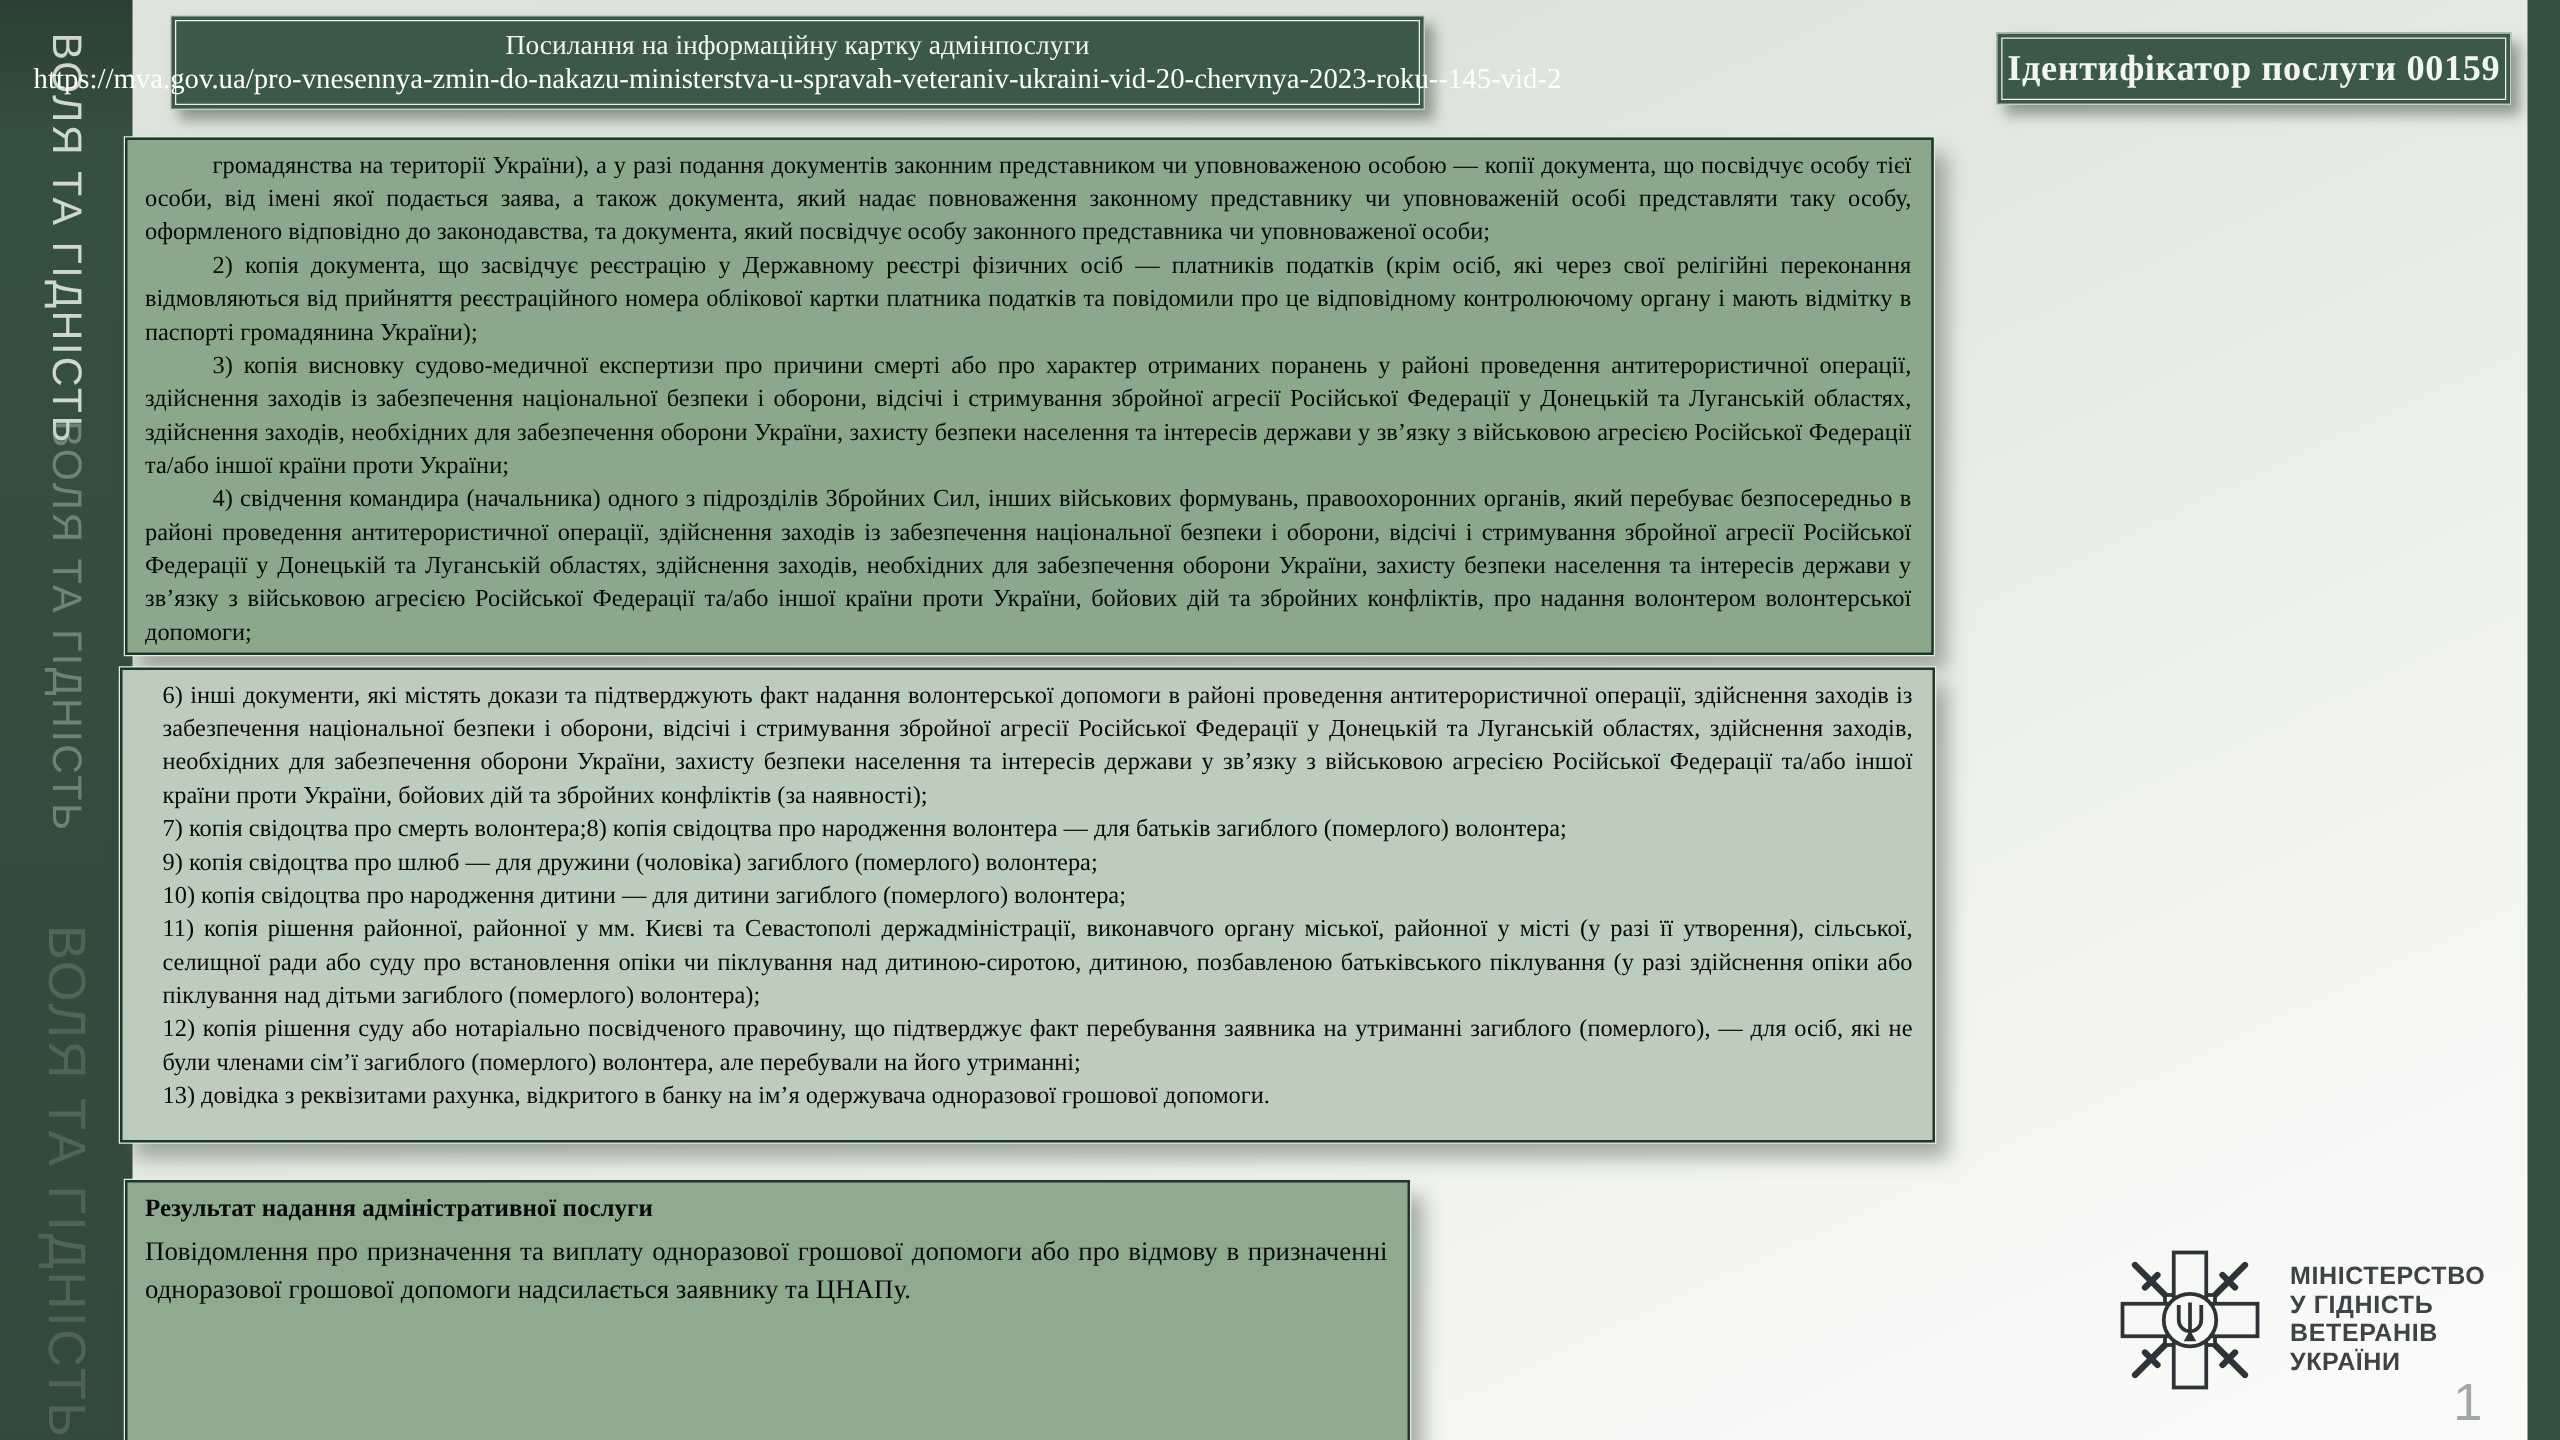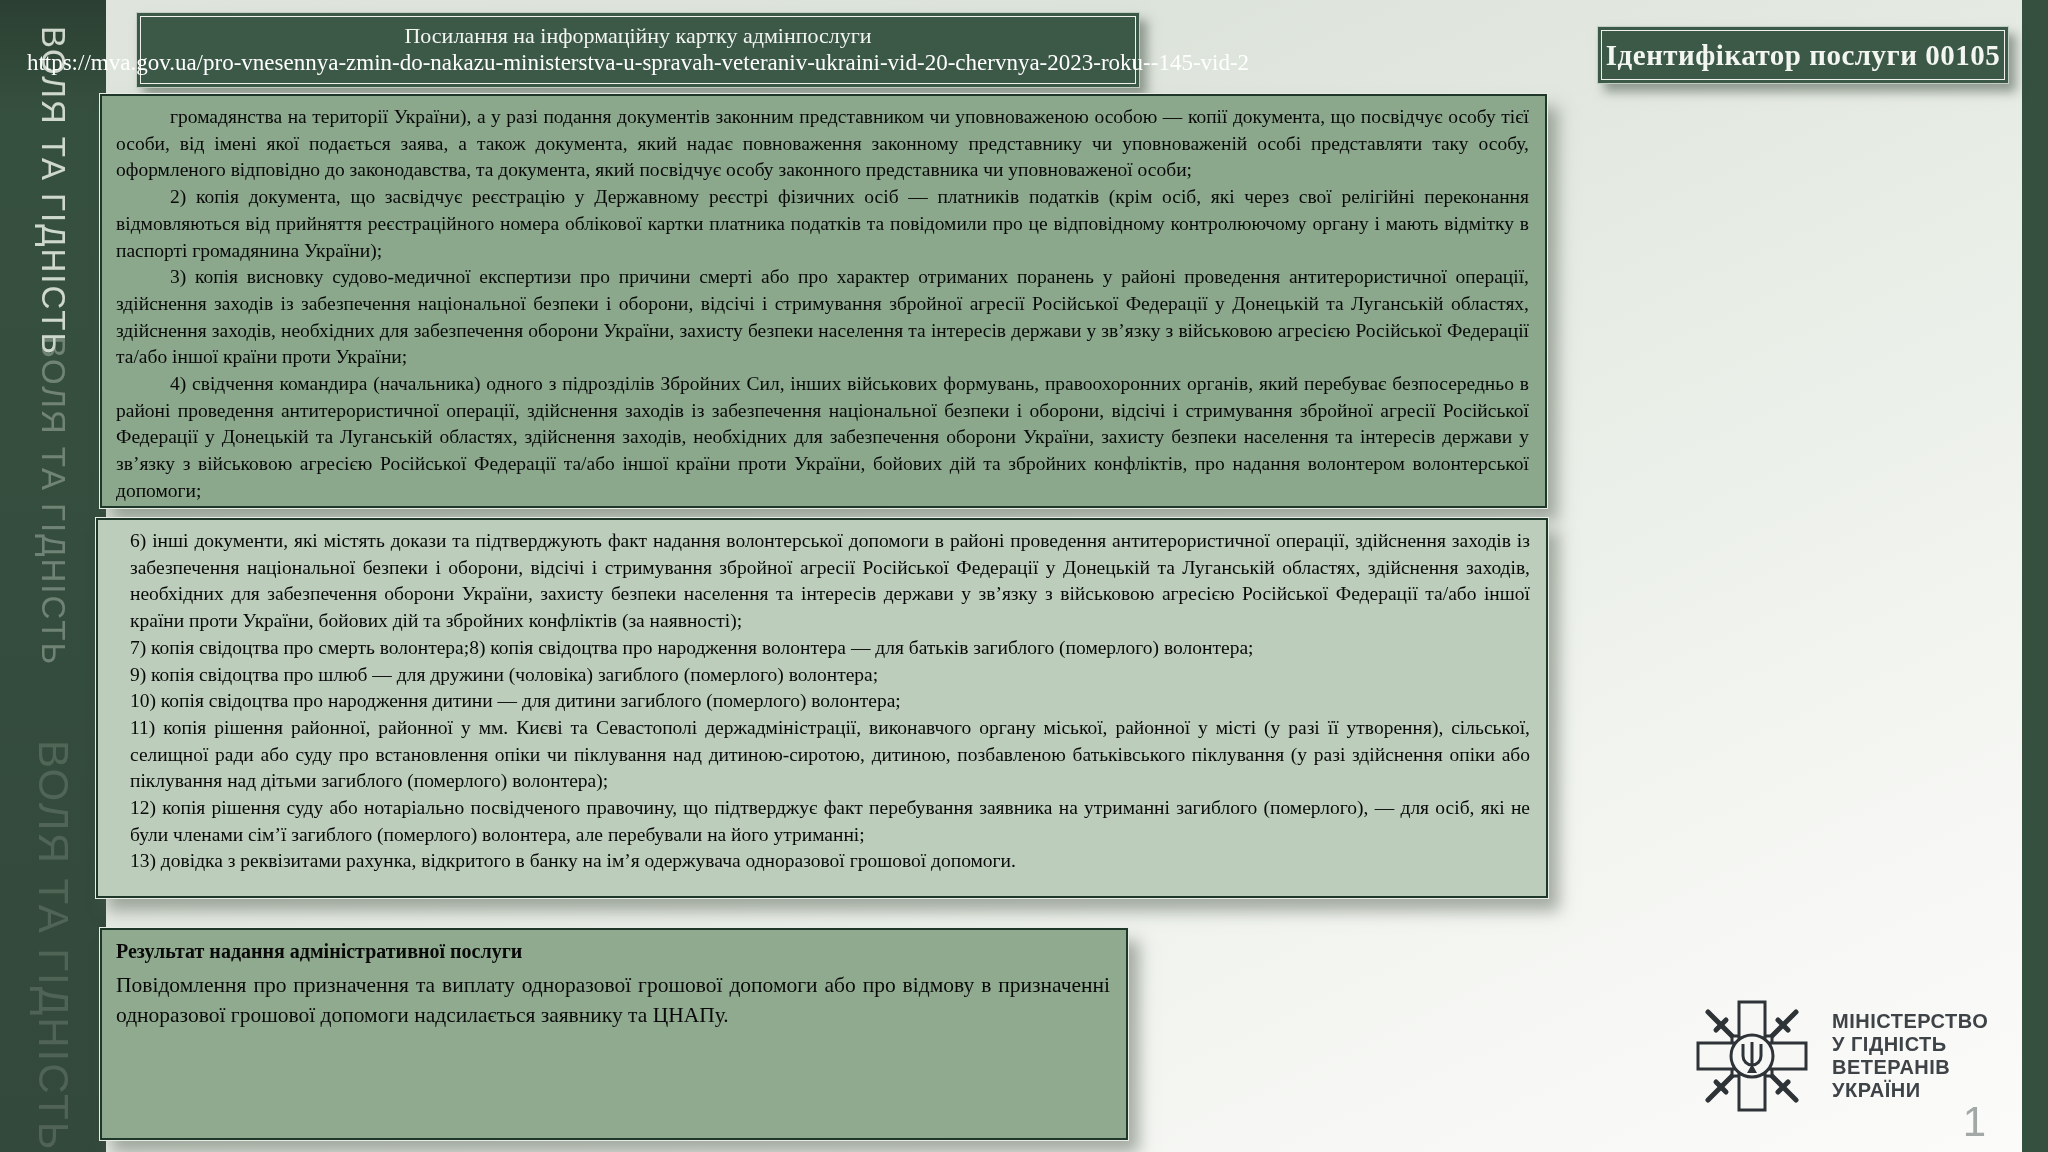--- a/index.html
+++ b/index.html
@@ -44,20 +44,21 @@
   .badge { left: 1597px; top: 26px; width: 412px; height: 58px; }
   .badge .id { font-size: 29px; font-weight: bold; letter-spacing: .5px; }
 
   
   .block {
     position: absolute; color: #090909; text-align: justify;
     border: 2px solid #1e3728;
     box-shadow: 0 0 0 1px #e7ece5, 11px 13px 15px rgba(88, 99, 86, .5);
     padding: 8px 16px 8px 14px;
     overflow: hidden;
+    margin-top: 16px;
   }
   .block-dark  { background: #8ba78c; }
   .block-light { background: #bccdbb; padding-left: 32px; }
 
   .block1 { left: 100px; top: 94px;  width: 1447px; height: 414px; font-size: 19.5px; line-height: 1.37; }
   .block1 p { text-indent: 54px; }
 
   .block2 { left: 96px; top: 518px; width: 1452px; height: 380px; font-size: 19.5px; line-height: 1.37; }
   .block2 p { text-indent: 0; }
 
@@ -92,21 +93,21 @@
   </div>
 
   <div class="rightstrip"></div>
 
   <div class="greenpanel linkbox">
     <div class="caption">Посилання на інформаційну картку адмінпослуги</div>
     <a class="url" href="#">https://mva.gov.ua/pro-vnesennya-zmin-do-nakazu-ministerstva-u-spravah-veteraniv-ukraini-vid-20-chervnya-2023-roku--145-vid-2</a>
   </div>
 
   <div class="greenpanel badge">
-    <div class="id">Ідентифікатор послуги 00105</div>
+    <div class="id">Ідентифікатор послуги 00159</div>
   </div>
 
   <div class="block block-dark block1">
     <p>громадянства на території України), а у разі подання документів законним представником чи уповноваженою особою — копії документа, що посвідчує особу тієї особи, від імені якої подається заява, а також документа, який надає повноваження законному представнику чи уповноваженій особі представляти таку особу, оформленого відповідно до законодавства, та документа, який посвідчує особу законного представника чи уповноваженої особи;</p>
     <p>2) копія документа, що засвідчує реєстрацію у Державному реєстрі фізичних осіб — платників податків (крім осіб, які через свої релігійні переконання відмовляються від прийняття реєстраційного номера облікової картки платника податків та повідомили про це відповідному контролюючому органу і мають відмітку в паспорті громадянина України);</p>
     <p>3) копія висновку судово-медичної експертизи про причини смерті або про характер отриманих поранень у районі проведення антитерористичної операції, здійснення заходів із забезпечення національної безпеки і оборони, відсічі і стримування збройної агресії Російської Федерації у Донецькій та Луганській областях, здійснення заходів, необхідних для забезпечення оборони України, захисту безпеки населення та інтересів держави у зв’язку з військовою агресією Російської Федерації та/або іншої країни проти України;</p>
     <p>4) свідчення командира (начальника) одного з підрозділів Збройних Сил, інших військових формувань, правоохоронних органів, який перебуває безпосередньо в районі проведення антитерористичної операції, здійснення заходів із забезпечення національної безпеки і оборони, відсічі і стримування збройної агресії Російської Федерації у Донецькій та Луганській областях, здійснення заходів, необхідних для забезпечення оборони України, захисту безпеки населення та інтересів держави у зв’язку з військовою агресією Російської Федерації та/або іншої країни проти України, бойових дій та збройних конфліктів, про надання волонтером волонтерської допомоги;</p>
     <p>5) копія договору про провадження волонтерської діяльності або договору про надання волонтерської допомоги (за наявності);</p>
   </div>
 

